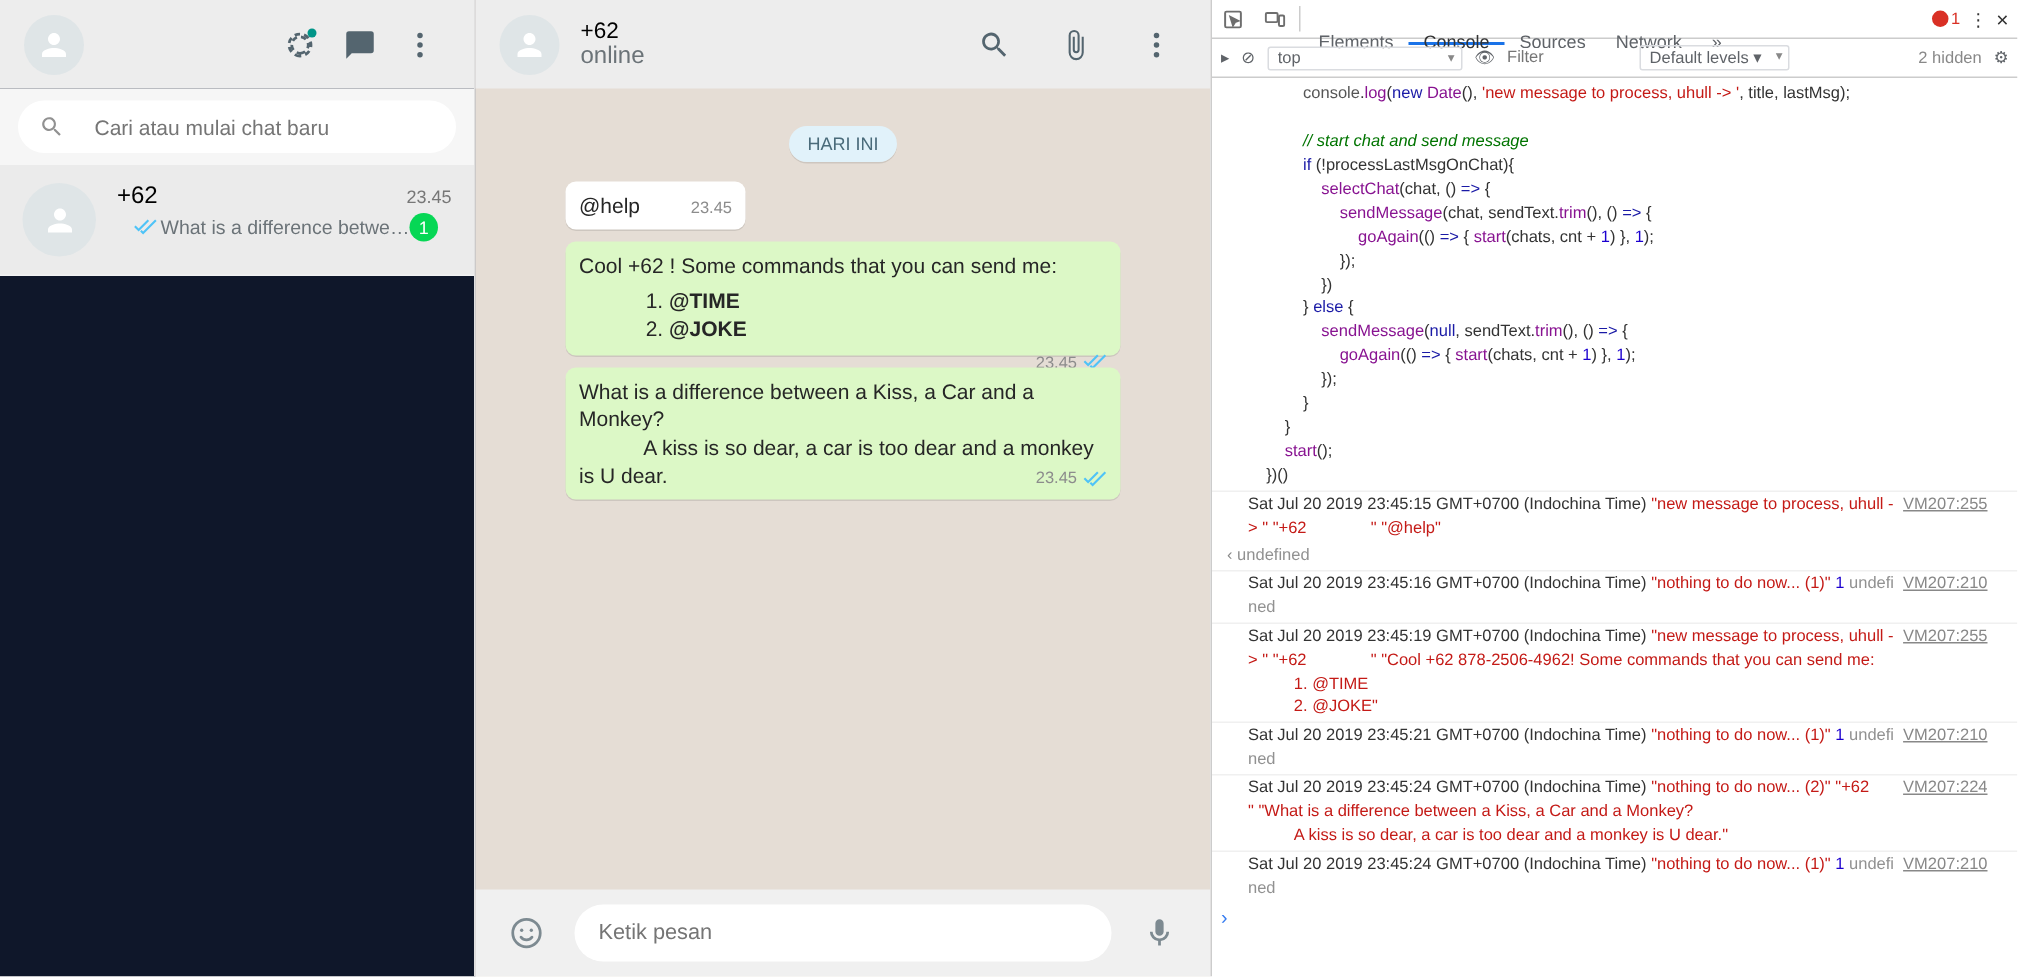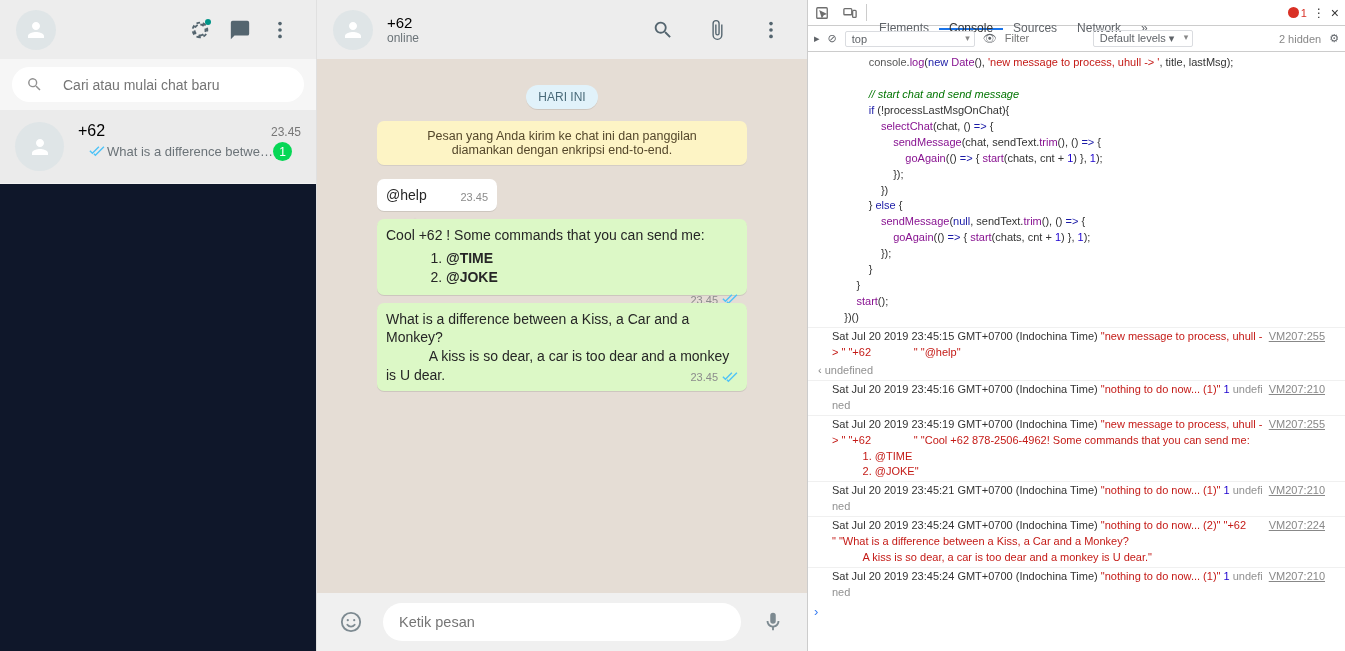--- a/index.html
+++ b/index.html
@@ -29,21 +29,21 @@
 .chat-preview { font-size: 13px; color: #6b7378; white-space: nowrap; overflow: hidden; text-overflow: ellipsis; display: flex; align-items: center; gap: 2px; }
 .dblcheck { color: #4fc3f7; display: inline-flex; }
 .dblcheck svg { width: 18px; height: 14px; }
 .badge { background: #06d755; color: #fff; border-radius: 50%; min-width: 19px; height: 19px; font-size: 12px; display: flex; align-items: center; justify-content: center; padding: 0 4px; }
 
 
 .chat-main { flex: 1; height: 100%; display: flex; flex-direction: column; background: #e5ddd5; min-width: 0; }
 .chat-header { height: 59px; background: #ededed; display: flex; align-items: center; padding: 0 16px; gap: 14px; }
 .chat-header .info { flex: 1; }
 .chat-header .title { font-size: 15px; color: #000; }
-.chat-header .sub { font-size: 12px; color: #6b7378; }
+.chat-header .sub { font-size: 16px; color: #6b7378; }
 .messages { flex: 1; overflow-y: auto; padding: 18px 60px 10px; position: relative; background-image: radial-gradient(circle at 20% 30%, rgba(0,0,0,0.02) 1px, transparent 2px); }
 .date-chip { margin: 10px auto 16px; text-align: center; }
 .date-chip span { background: #e1f2fa; color: #4a6b7a; font-size: 12px; padding: 5px 12px; border-radius: 12px; box-shadow: 0 1px 0 rgba(0,0,0,0.1); }
 .enc-notice { background: #fdf4c5; color: #54472b; font-size: 12.5px; text-align: center; padding: 8px 20px; border-radius: 7px; margin: 0 auto 14px; max-width: 430px; box-shadow: 0 1px 0 rgba(0,0,0,0.07); }
 .msg { max-width: 430px; padding: 7px 9px 6px; border-radius: 7px; box-shadow: 0 1px 0 rgba(0,0,0,0.1); margin-bottom: 8px; font-size: 14px; color: #262626; position: relative; line-height: 1.35; }
 .msg.in { background: #fff; }
 .msg.out { background: #dcf8c6; margin-left: auto; }
 .msg .meta { float: right; font-size: 11px; color: #8c8c8c; margin-left: 8px; margin-top: 4px; display: inline-flex; align-items: center; gap: 2px; }
 .msg.out .meta .dblcheck { color: #4fc3f7; }
 .msg ol { margin: 4px 0 2px 60px; }
@@ -172,21 +172,20 @@
         <svg viewBox="0 0 24 24">
           <circle cx="12" cy="5" r="2"></circle>
           <circle cx="12" cy="12" r="2"></circle>
           <circle cx="12" cy="19" r="2"></circle>
         </svg>
       </div>
   </div>
 
   <div class="messages">
     <div class="date-chip"><span>HARI INI</span></div>
-    <div class="enc-notice">Pesan yang Anda kirim ke chat ini dan panggilan diamankan dengan enkripsi end-to-end.</div>
 
     <div class="msg in" style="max-width:120px">
       <span>@help</span>
       <span class="meta">23.45</span>
     </div>
 
     <div class="msg out">
       <span>Cool +62                          ! Some commands that you can send me:</span>
       <ol>
         <li><b>@TIME</b></li>

